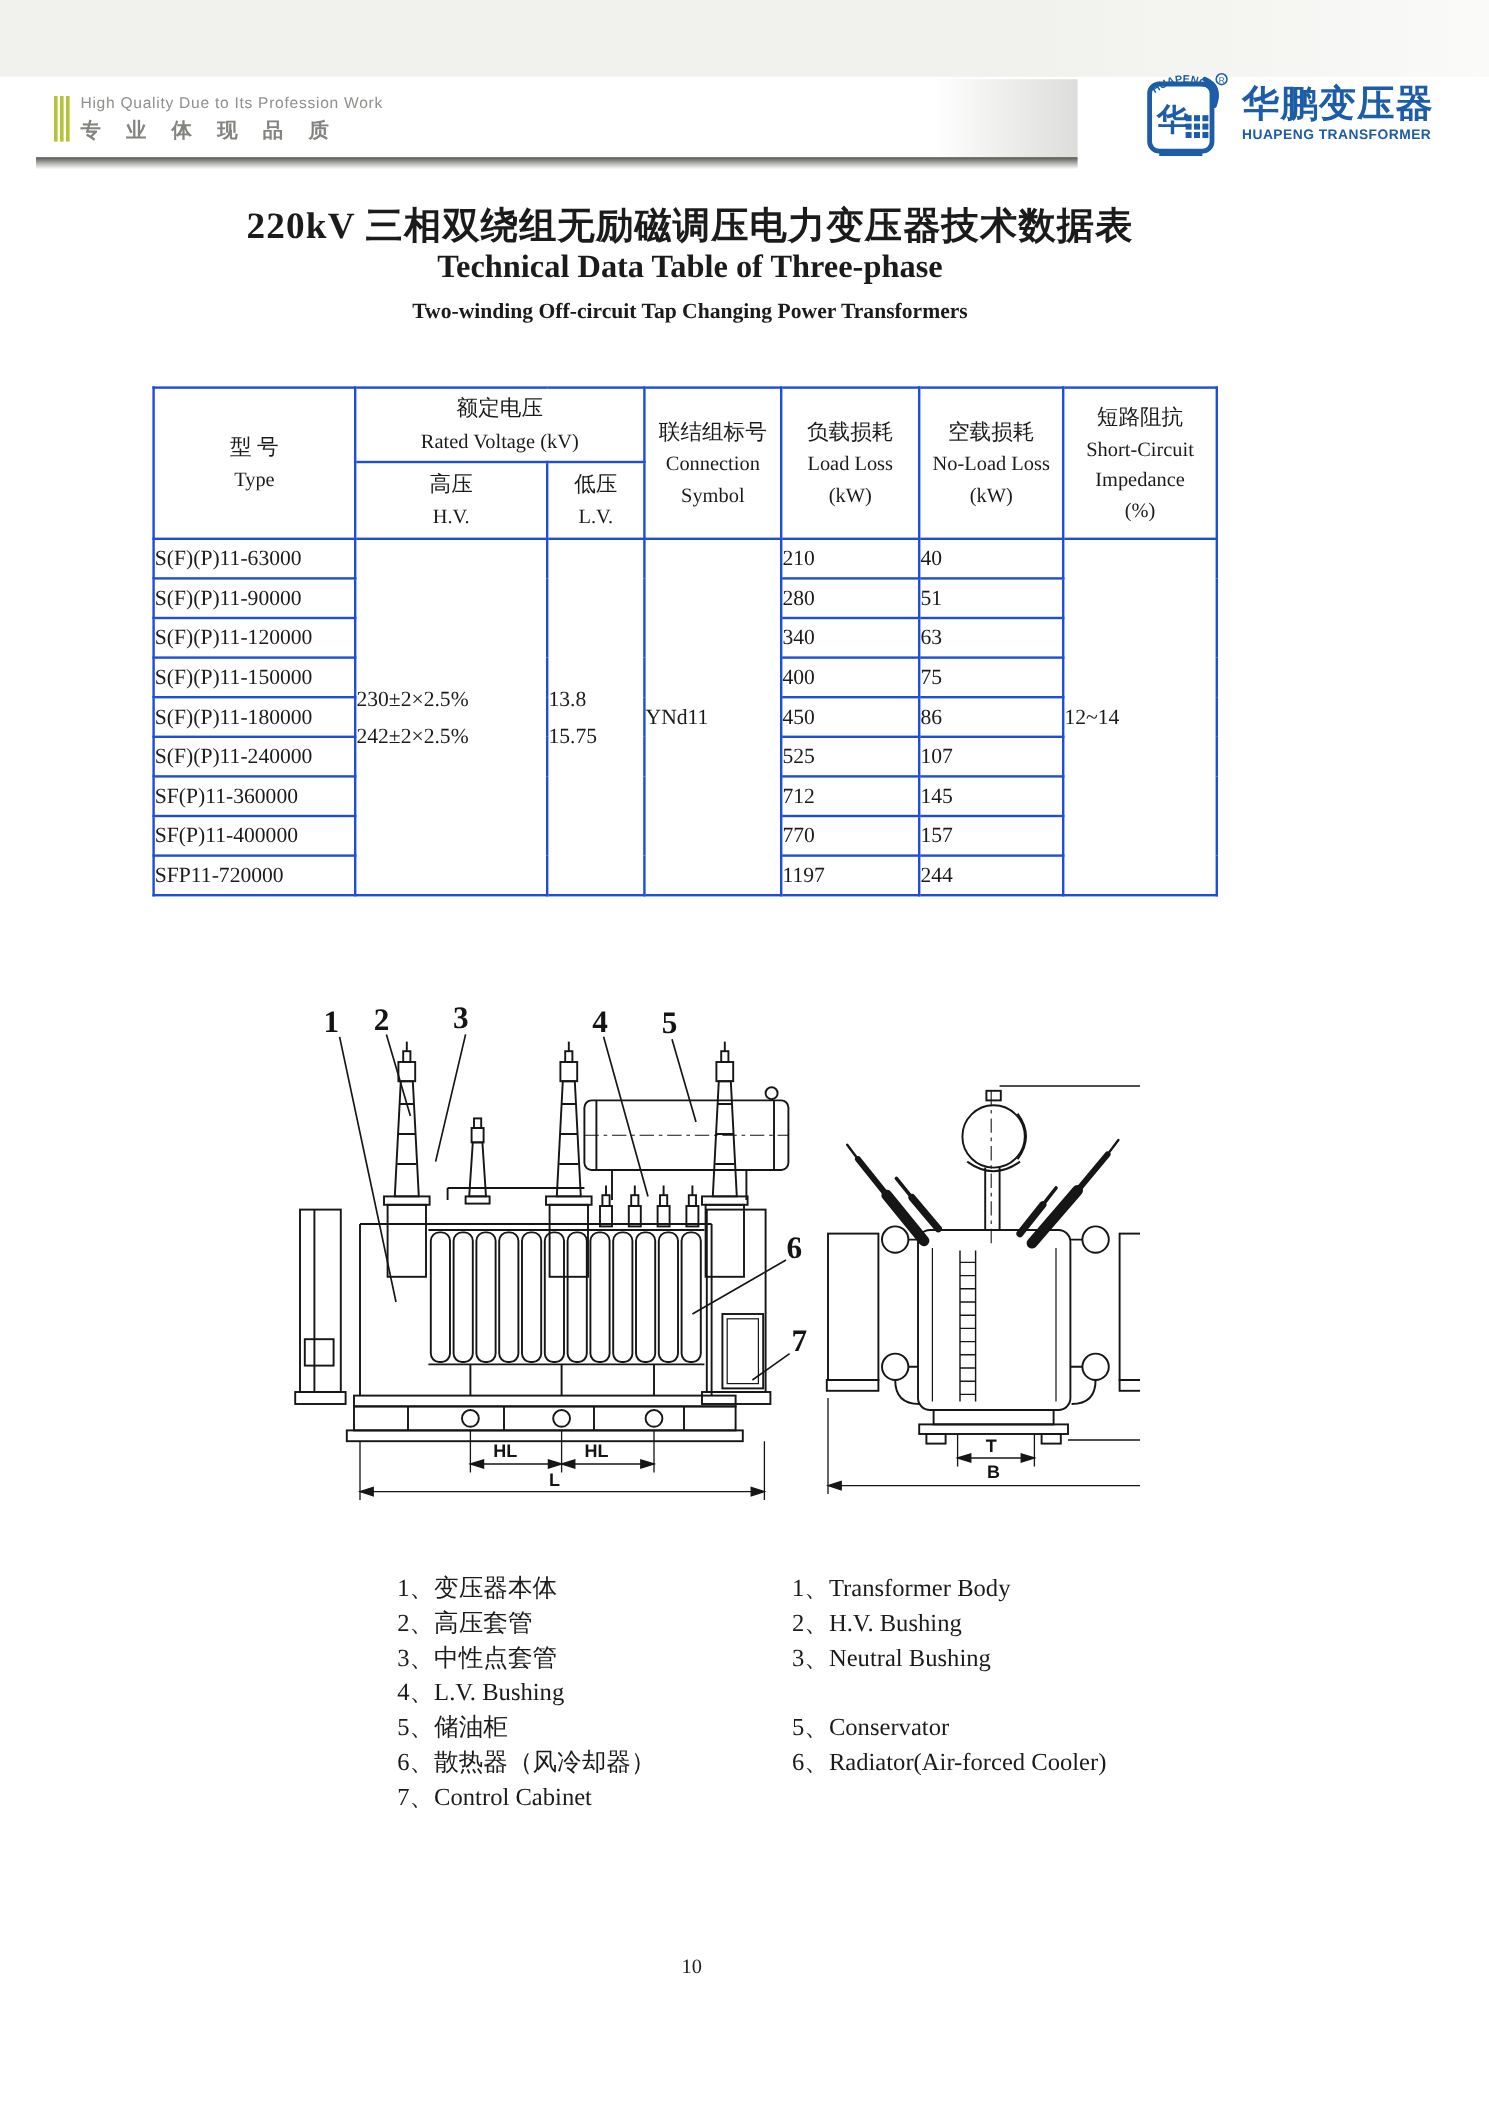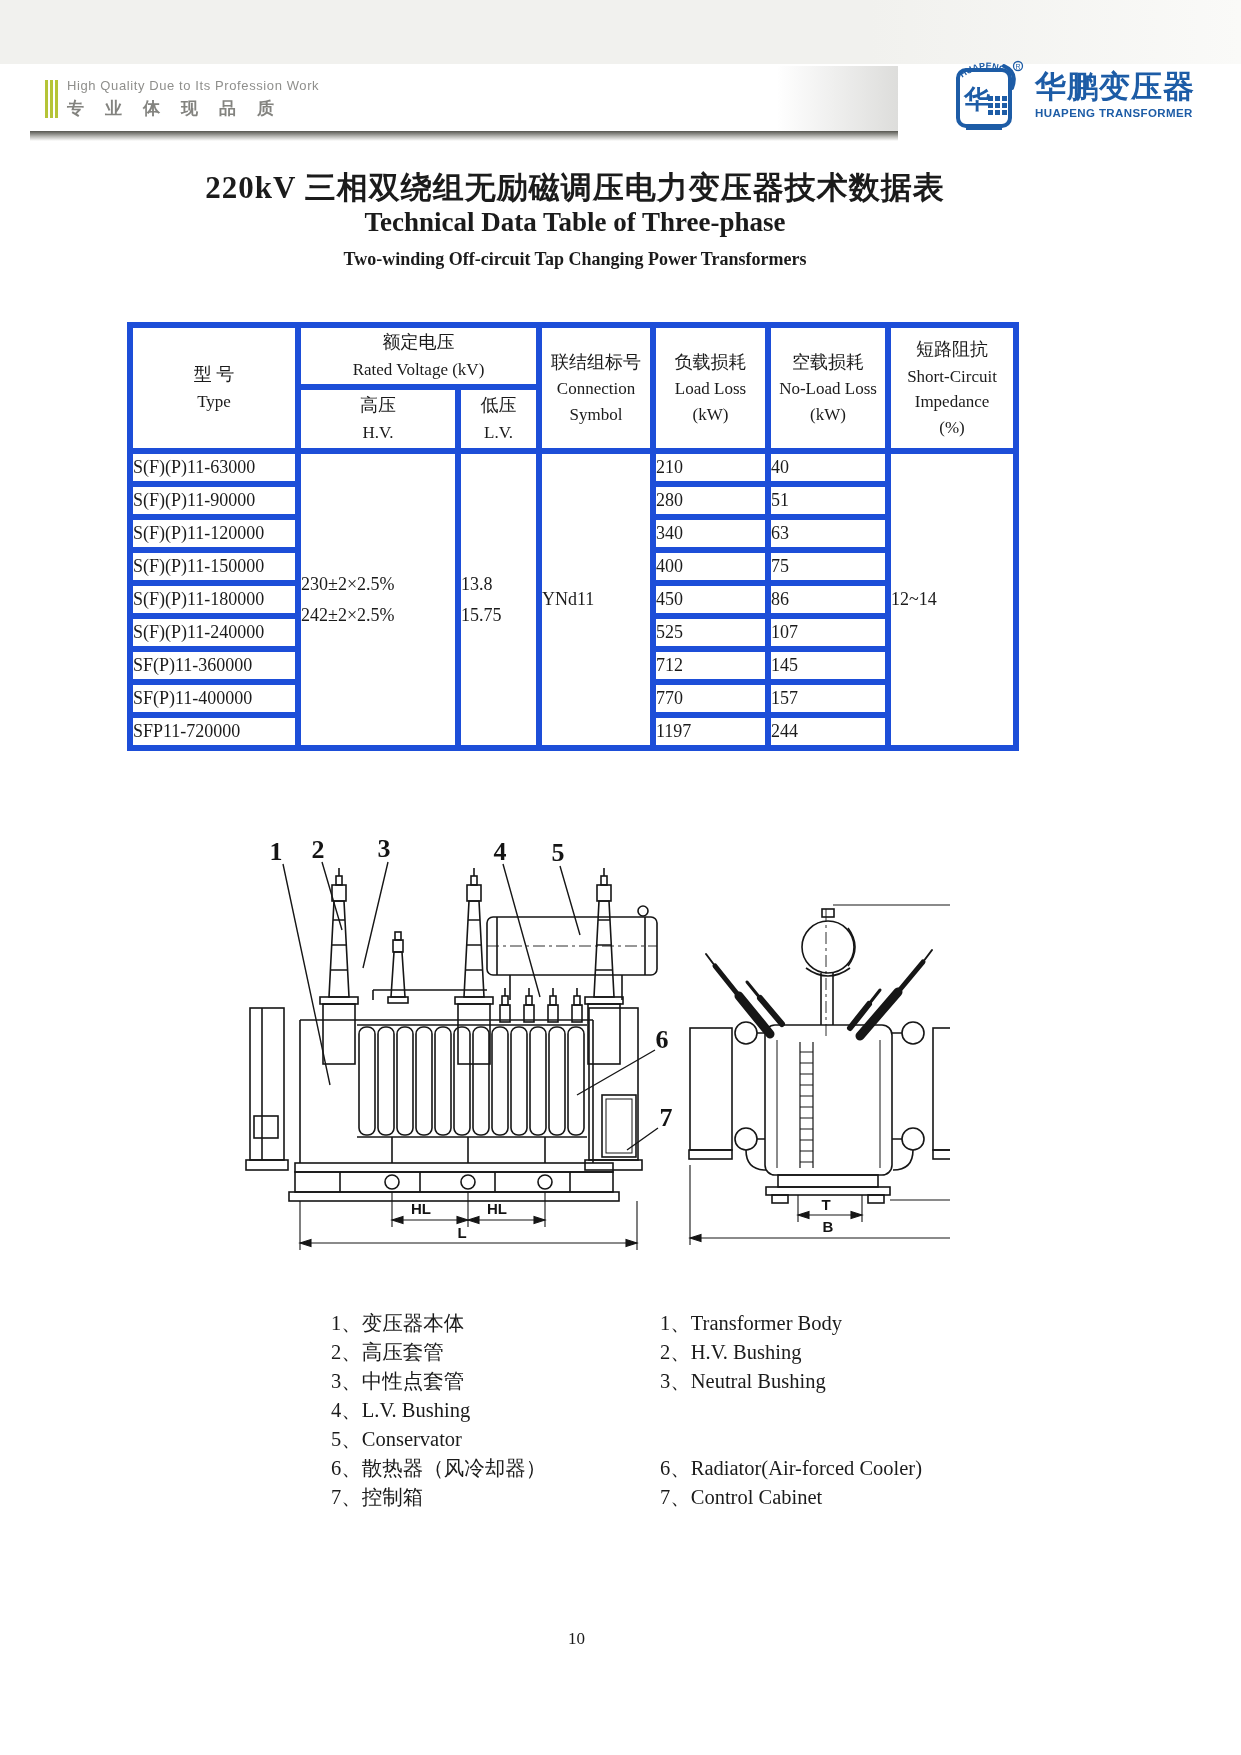--- a/index.html
+++ b/index.html
@@ -30,21 +30,21 @@
   .logo-en { font-family:"Liberation Sans",sans-serif; font-weight:bold;
     font-size:11.5px; color:#1d5ca6; letter-spacing:.4px; margin-top:3px; }
   
   .title { position:absolute; left:0; width:1150px; text-align:center; font-weight:bold; }
   .title-zh  { top:167px; font-size:31px; letter-spacing:1px; }
   .title-en1 { top:207px; font-size:27px; }
   .title-en2 { top:249px; font-size:18px; }
   
   table.spec { position:absolute; left:127px; top:322px; width:886px;
     border-collapse:collapse; table-layout:fixed; }
-  table.spec, table.spec th, table.spec td { border:6px solid #1d4ed8; }
+  table.spec, table.spec th, table.spec td { border:2px solid #1d4ed8; }
   table.spec { border:2px solid #222; }
   table.spec th { font-weight:normal; vertical-align:middle; text-align:center; padding:0; }
   table.spec td { text-align:left; vertical-align:middle; padding:0; font-size:18px; }
   .h-zh { font-size:18px; line-height:1.55; }
   .h-en { font-size:17px; line-height:1.5; }
   tr.hdr1 { height:62px; } tr.hdr2 { height:64px; }
   tbody tr { height:33px; }
   td.type-cell { font-size:18.5px; }
   td.merged div { line-height:1.7; }
   
@@ -422,27 +422,27 @@
         <span class="legend-en">2、H.V. Bushing</span>
       </div>
       <div class="legend-row">
         <span class="legend-zh">3、中性点套管</span>
         <span class="legend-en">3、Neutral Bushing</span>
       </div>
       <div class="legend-row">
         <span class="legend-en">4、L.V. Bushing</span>
       </div>
       <div class="legend-row">
+        <span class="legend-zh">5、储油柜</span>
         <span class="legend-en">5、Conservator</span>
       </div>
       <div class="legend-row">
         <span class="legend-zh">6、散热器（风冷却器）</span>
         <span class="legend-en">6、Radiator(Air-forced Cooler)</span>
       </div>
       <div class="legend-row">
-        <span class="legend-zh">7、控制箱</span>
         <span class="legend-en">7、Control Cabinet</span>
       </div>
     </div>
 
   <div class="page-number">10</div>
 
 </div>
 
 </body></html>

